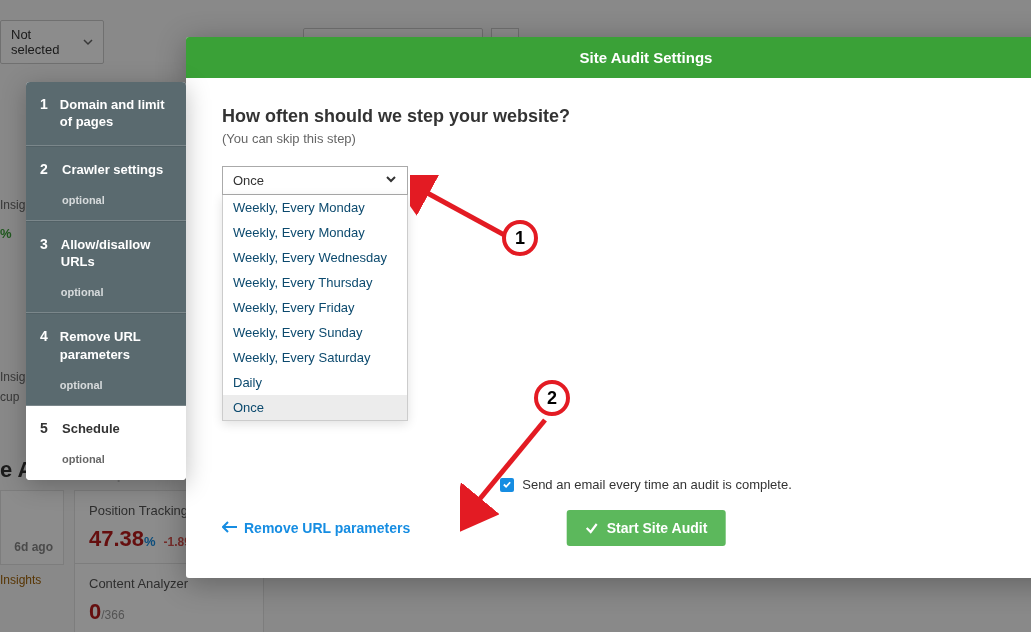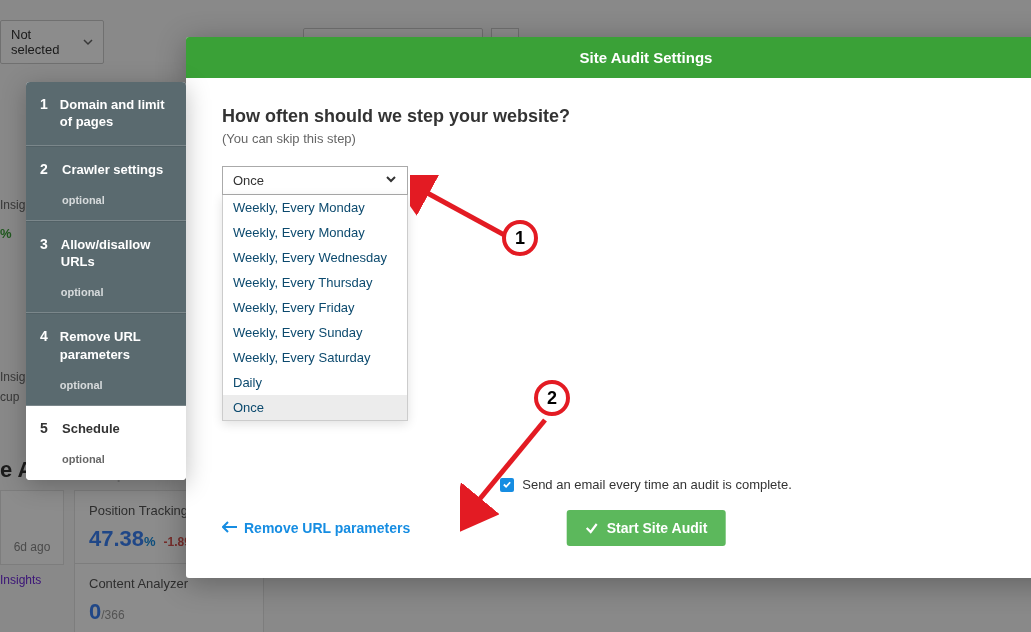--- a/index.html
+++ b/index.html
@@ -59,21 +59,21 @@
   .bg .cards-row {
     position: absolute; top: 490px; left: 0;
     display: flex; gap: 10px;
   }
   .bg .card {
     border: 1px solid #e4e4e4; background: #fff; padding: 12px 14px;
     width: 190px;
   }
   .bg .card.narrow { width: 64px; }
   .bg .card-title { font-size: 13px; color: #555; margin-bottom: 8px; }
-  .bg .card-big { font-size: 22px; font-weight: 700; color: #3b82f6; }
+  .bg .card-big { font-size: 22px; font-weight: 700; color: #b91c1c; }
   .bg .card-neg { color: #d9534f; font-size: 12px; margin-left: 4px; font-weight: 600; }
   .bg .card-sub { color: #999; font-size: 12px; }
 
   
   .overlay {
     position: absolute;
     top: 0; left: 0; width: 1031px; height: 632px;
     background: rgba(0,0,0,0.45);
   }
 
@@ -258,36 +258,36 @@
             <path d="M4 10 V2 M2 4 L4 2 L6 4 M8 2 V10 M6 8 L8 10 L10 8" fill="none" stroke="#666" stroke-width="1.3"></path>
           </svg>
       </div>
     </div>
   </div>
 
   <div style="position:absolute; top:198px; left:0; font-size:12px; color:#666;">Insigh</div>
   <div style="position:absolute; top:226px; left:0; font-size:13px; color:#3aa137; font-weight:600;">%</div>
   <div style="position:absolute; top:370px; left:0; font-size:12px; color:#666;">Insigh</div>
   <div style="position:absolute; top:390px; left:0; font-size:12px; color:#666;">cup</div>
-  <div style="position:absolute; top:573px; left:0; font-size:12px; color:#6d28d9;">Insights</div>
+  <div style="position:absolute; top:573px; left:0; font-size:12px; color:#a16207;">Insights</div>
 
   <div class="midtitle">
     <span>e Audit</span>
     <span class="star">☆</span>
     <span class="pipe">|</span>
     <span class="domain-link">apple.com</span>
     <span style="color:#168de2; font-size:12px; margin-left:4px;">
       <svg width="11" height="11" viewBox="0 0 11 11">
           <path d="M3 1 H1 V10 H10 V8 M5 6 L10 1 M6 1 H10 V5" fill="none" stroke="#168de2" stroke-width="1.2"></path>
         </svg>
     </span>
   </div>
 
   <div class="cards-row">
-    <div class="card narrow" style="display:flex; align-items:flex-end; justify-content:center; padding:10px;">
+    <div class="card narrow" style="display:flex; align-items:flex-end; justify-content:flex-end; padding:10px;font-weight:bold;">
       <span style="color:#888; font-size:12px;">6d ago</span>
     </div>
     <div class="card">
       <div class="card-title">Position Tracking</div>
       <div>
         <span class="card-big">47.38</span><span style="color:#168de2;font-size:13px;font-weight:700;">%</span>
         <span class="card-neg">-1.89%</span>
       </div>
     </div>
   </div>

